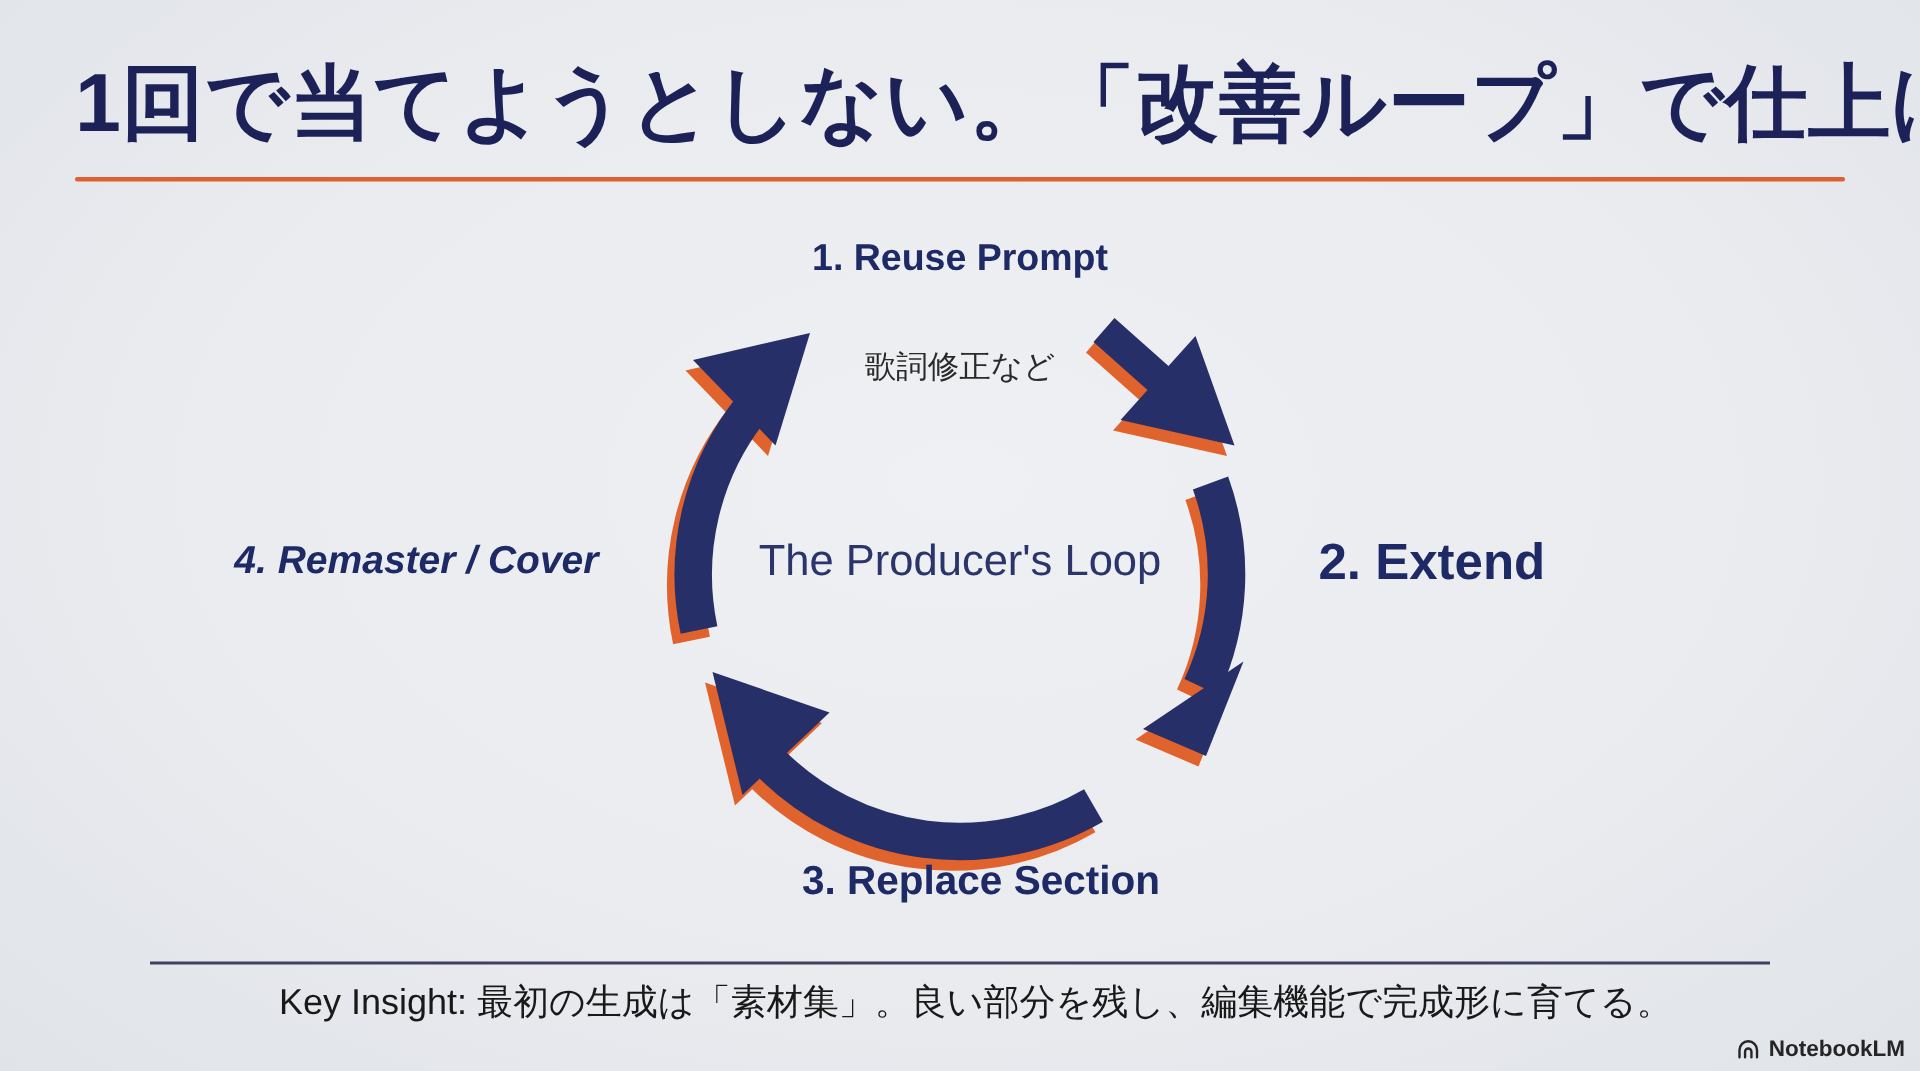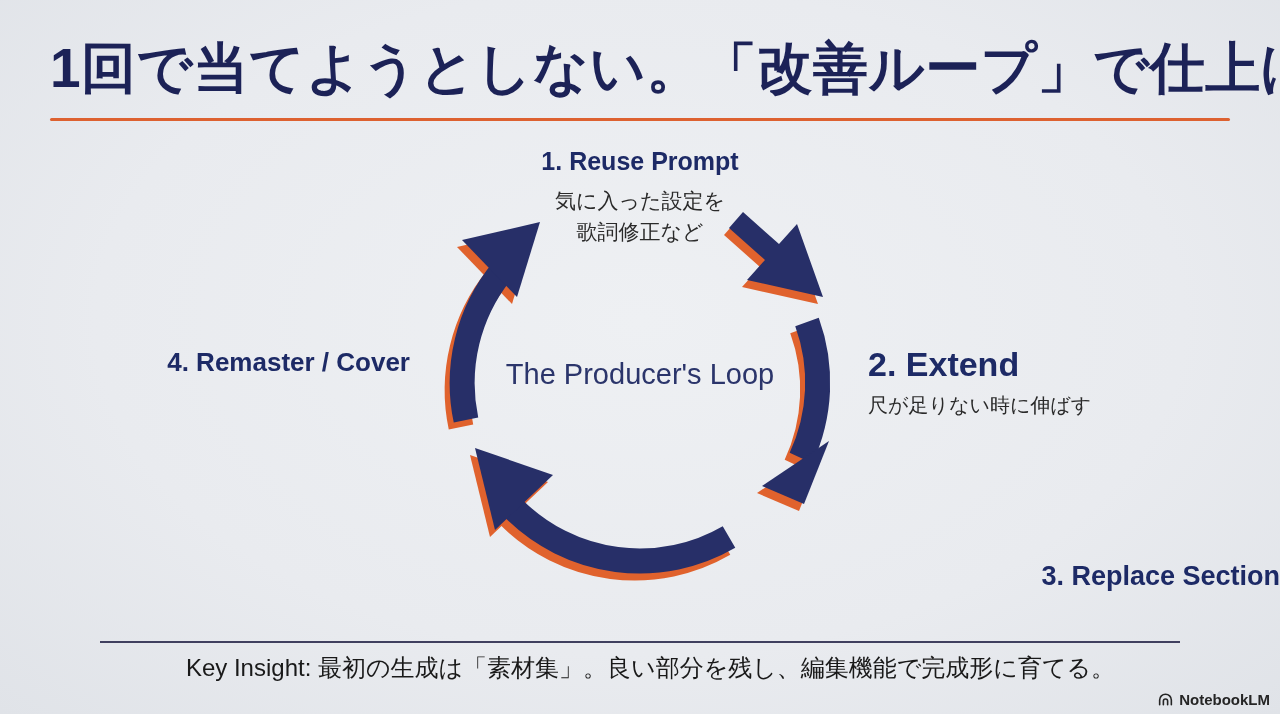--- a/index.html
+++ b/index.html
@@ -23,39 +23,39 @@
   }
   .title-rule {
     position: absolute; left: 50px; top: 118px;
     width: 1180px; height: 3px;
     background: #dd6130; border-radius: 2px;
   }
   .loop-svg { position: absolute; left: 0; top: 0; }
 
   .step { position: absolute; }
   .step-title {
-    font-weight: 800; color: #1d2a66; margin: 0;
+    font-weight: 800; color: #1d2a66; margin: 11px;
   }
   .step-desc {
     color: #2a2a2a; margin: 0;
   }
   .step-1 { left: 0; right: 0; top: 147px; text-align: center; }
   .step-1 .step-title { font-size: 25px; }
   .step-1 .step-desc { font-size: 21px; line-height: 31px; margin-top: 9px; }
 
   .step-2 { left: 868px; top: 345px; text-align: left; }
   .step-2 .step-title { font-size: 34px; }
   .step-2 .step-desc { font-size: 20px; margin-top: 8px; }
 
-  .step-3 { left: 0; right: 0; top: 561px; text-align: right; padding-left: 28px; }
+  .step-3 { left: 0; right: 0; top: 561px; text-align: center; padding-left: 28px; }
   .step-3 .step-title { font-size: 27px; }
   .step-3 .step-desc { font-size: 21px; margin-top: 7px; }
 
   .step-4 { left: 80px; top: 347px; width: 330px; text-align: right; }
-  .step-4 .step-title { font-size: 26px; }
+  .step-4 .step-title { font-size: 26px; font-style: italic; }
   .step-4 .step-desc { font-size: 20px; margin-top: 8px; }
 
   .center-label {
     position: absolute; left: 0; right: 0; top: 358px;
     text-align: center;
     font-size: 29px; font-weight: 500; color: #2b356b;
   }
   .bottom-rule {
     position: absolute; left: 100px; top: 641px;
     width: 1080px; height: 2px; background: #40405f;
@@ -106,28 +106,27 @@
         <polygon points="762,486 829,441 804,504"></polygon>
         <polygon points="475,448 553,475 495,530"></polygon>
         <polygon points="462,240 540,222 517,297"></polygon>
       </g>
     </g>
   </svg>
 
   <div class="step step-1">
     <p class="step-title">1. Reuse Prompt</p>
     <p class="step-desc">
-      <span>気に入った設定を</span><br>
+      <br>
       <span>歌詞修正など</span>
     </p>
   </div>
 
   <div class="step step-2">
     <p class="step-title">2. Extend</p>
-    <p class="step-desc">尺が足りない時に伸ばす</p>
   </div>
 
   <div class="step step-3">
     <p class="step-title">3. Replace Section</p>
   </div>
 
   <div class="step step-4">
     <p class="step-title">4. Remaster / Cover</p>
   </div>
 

